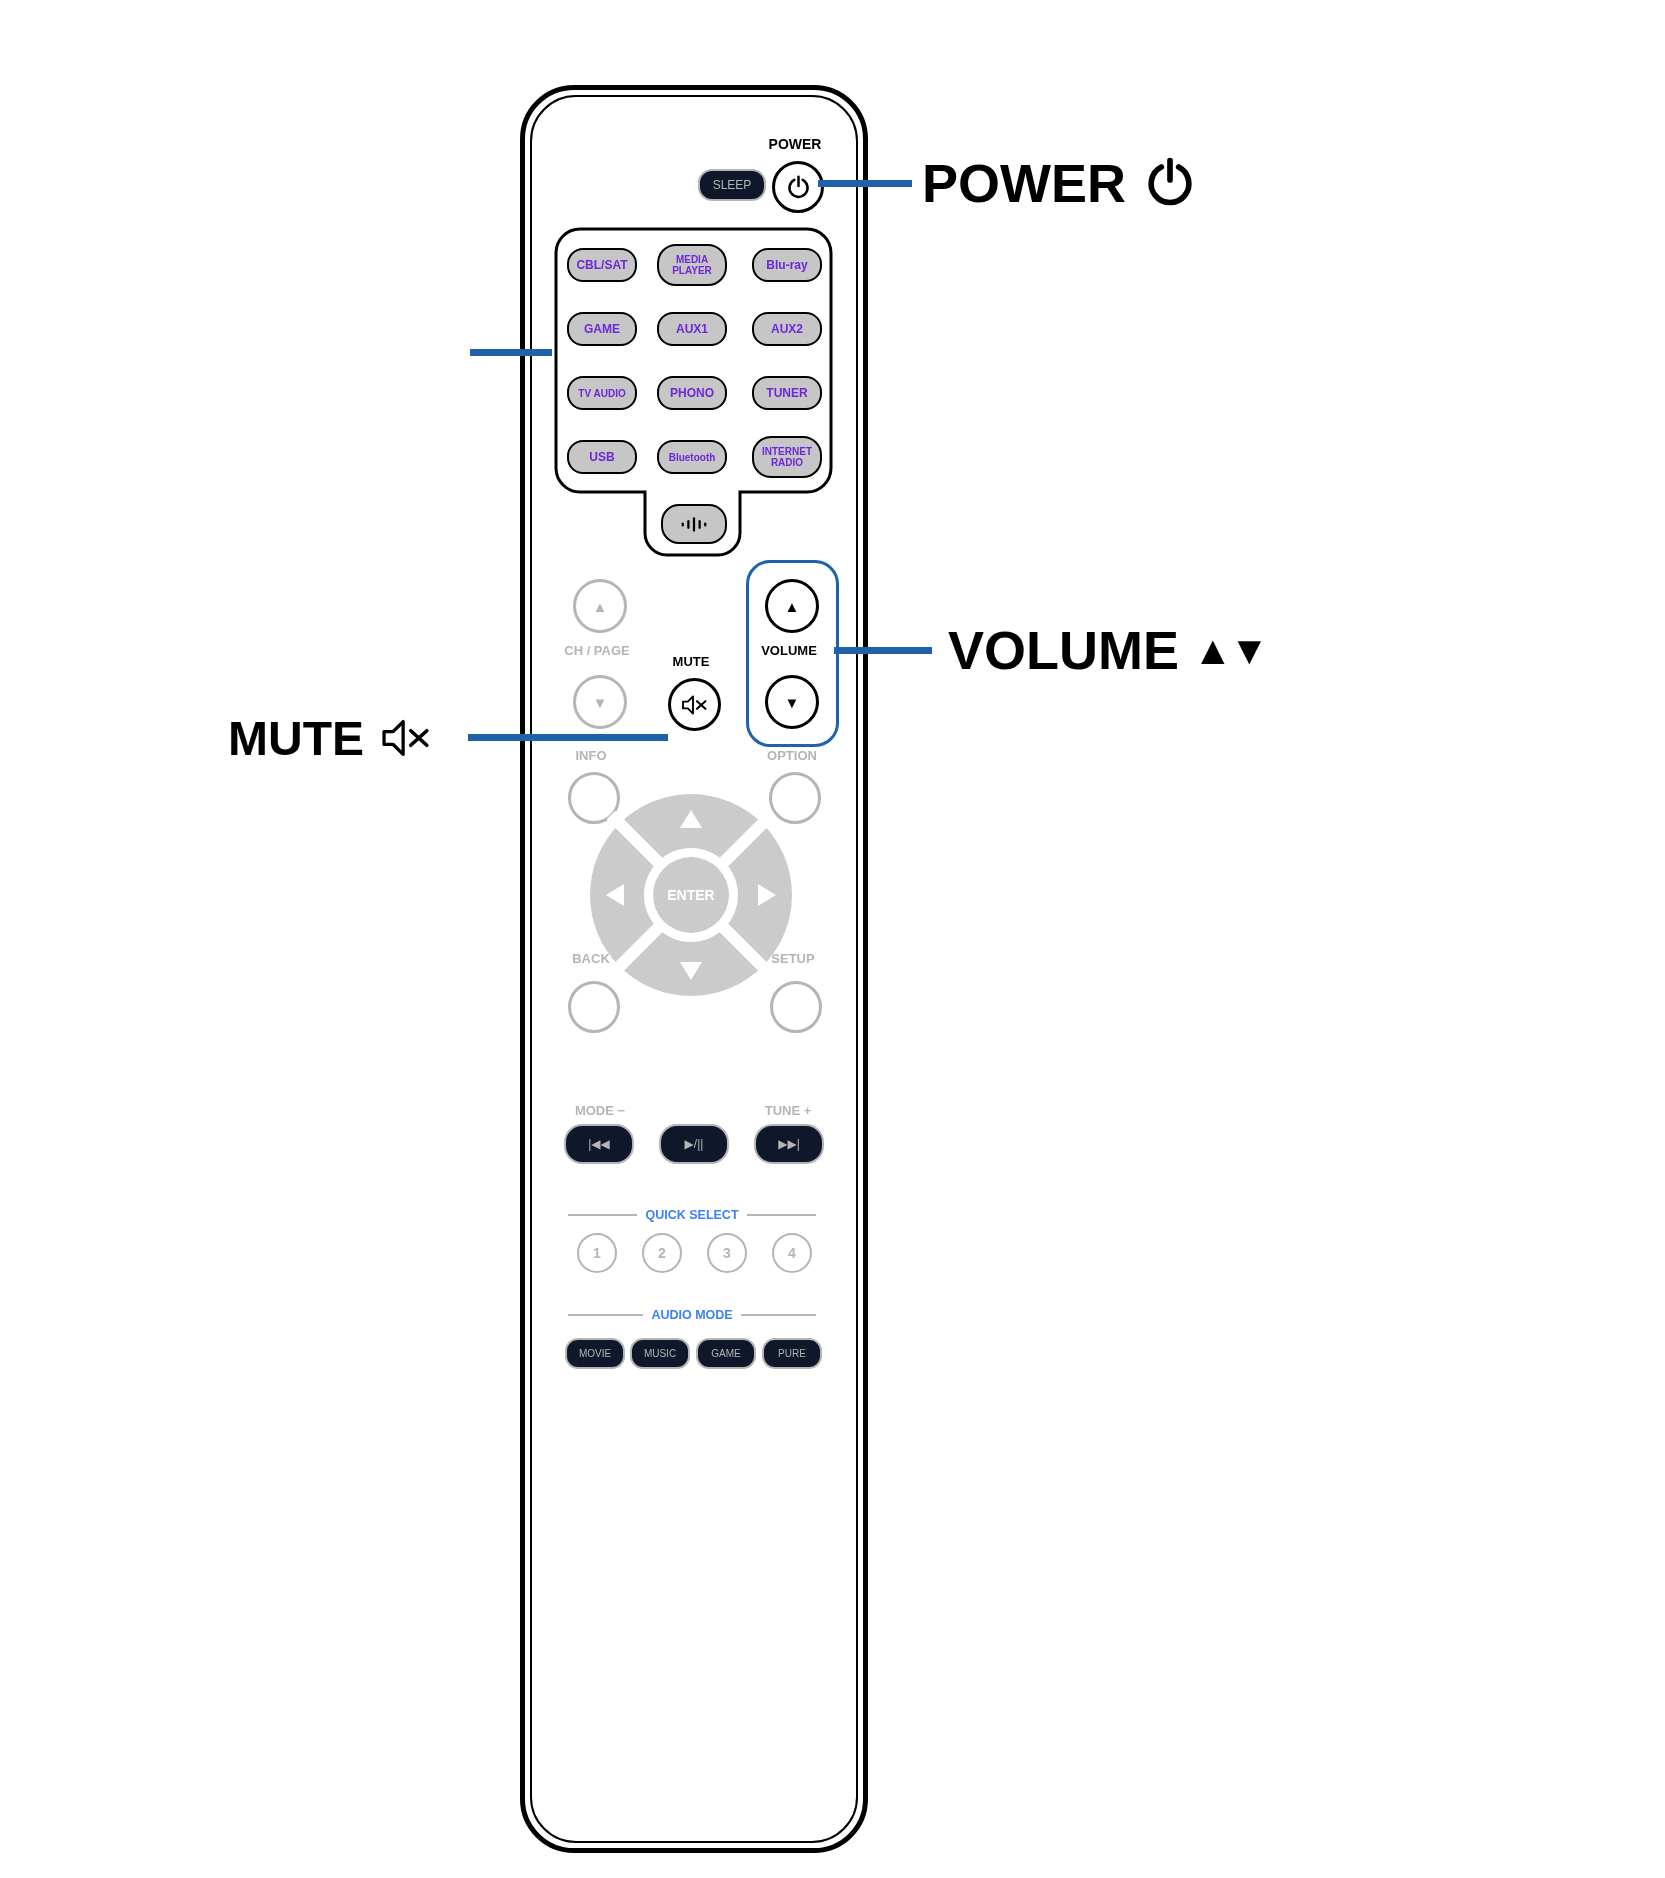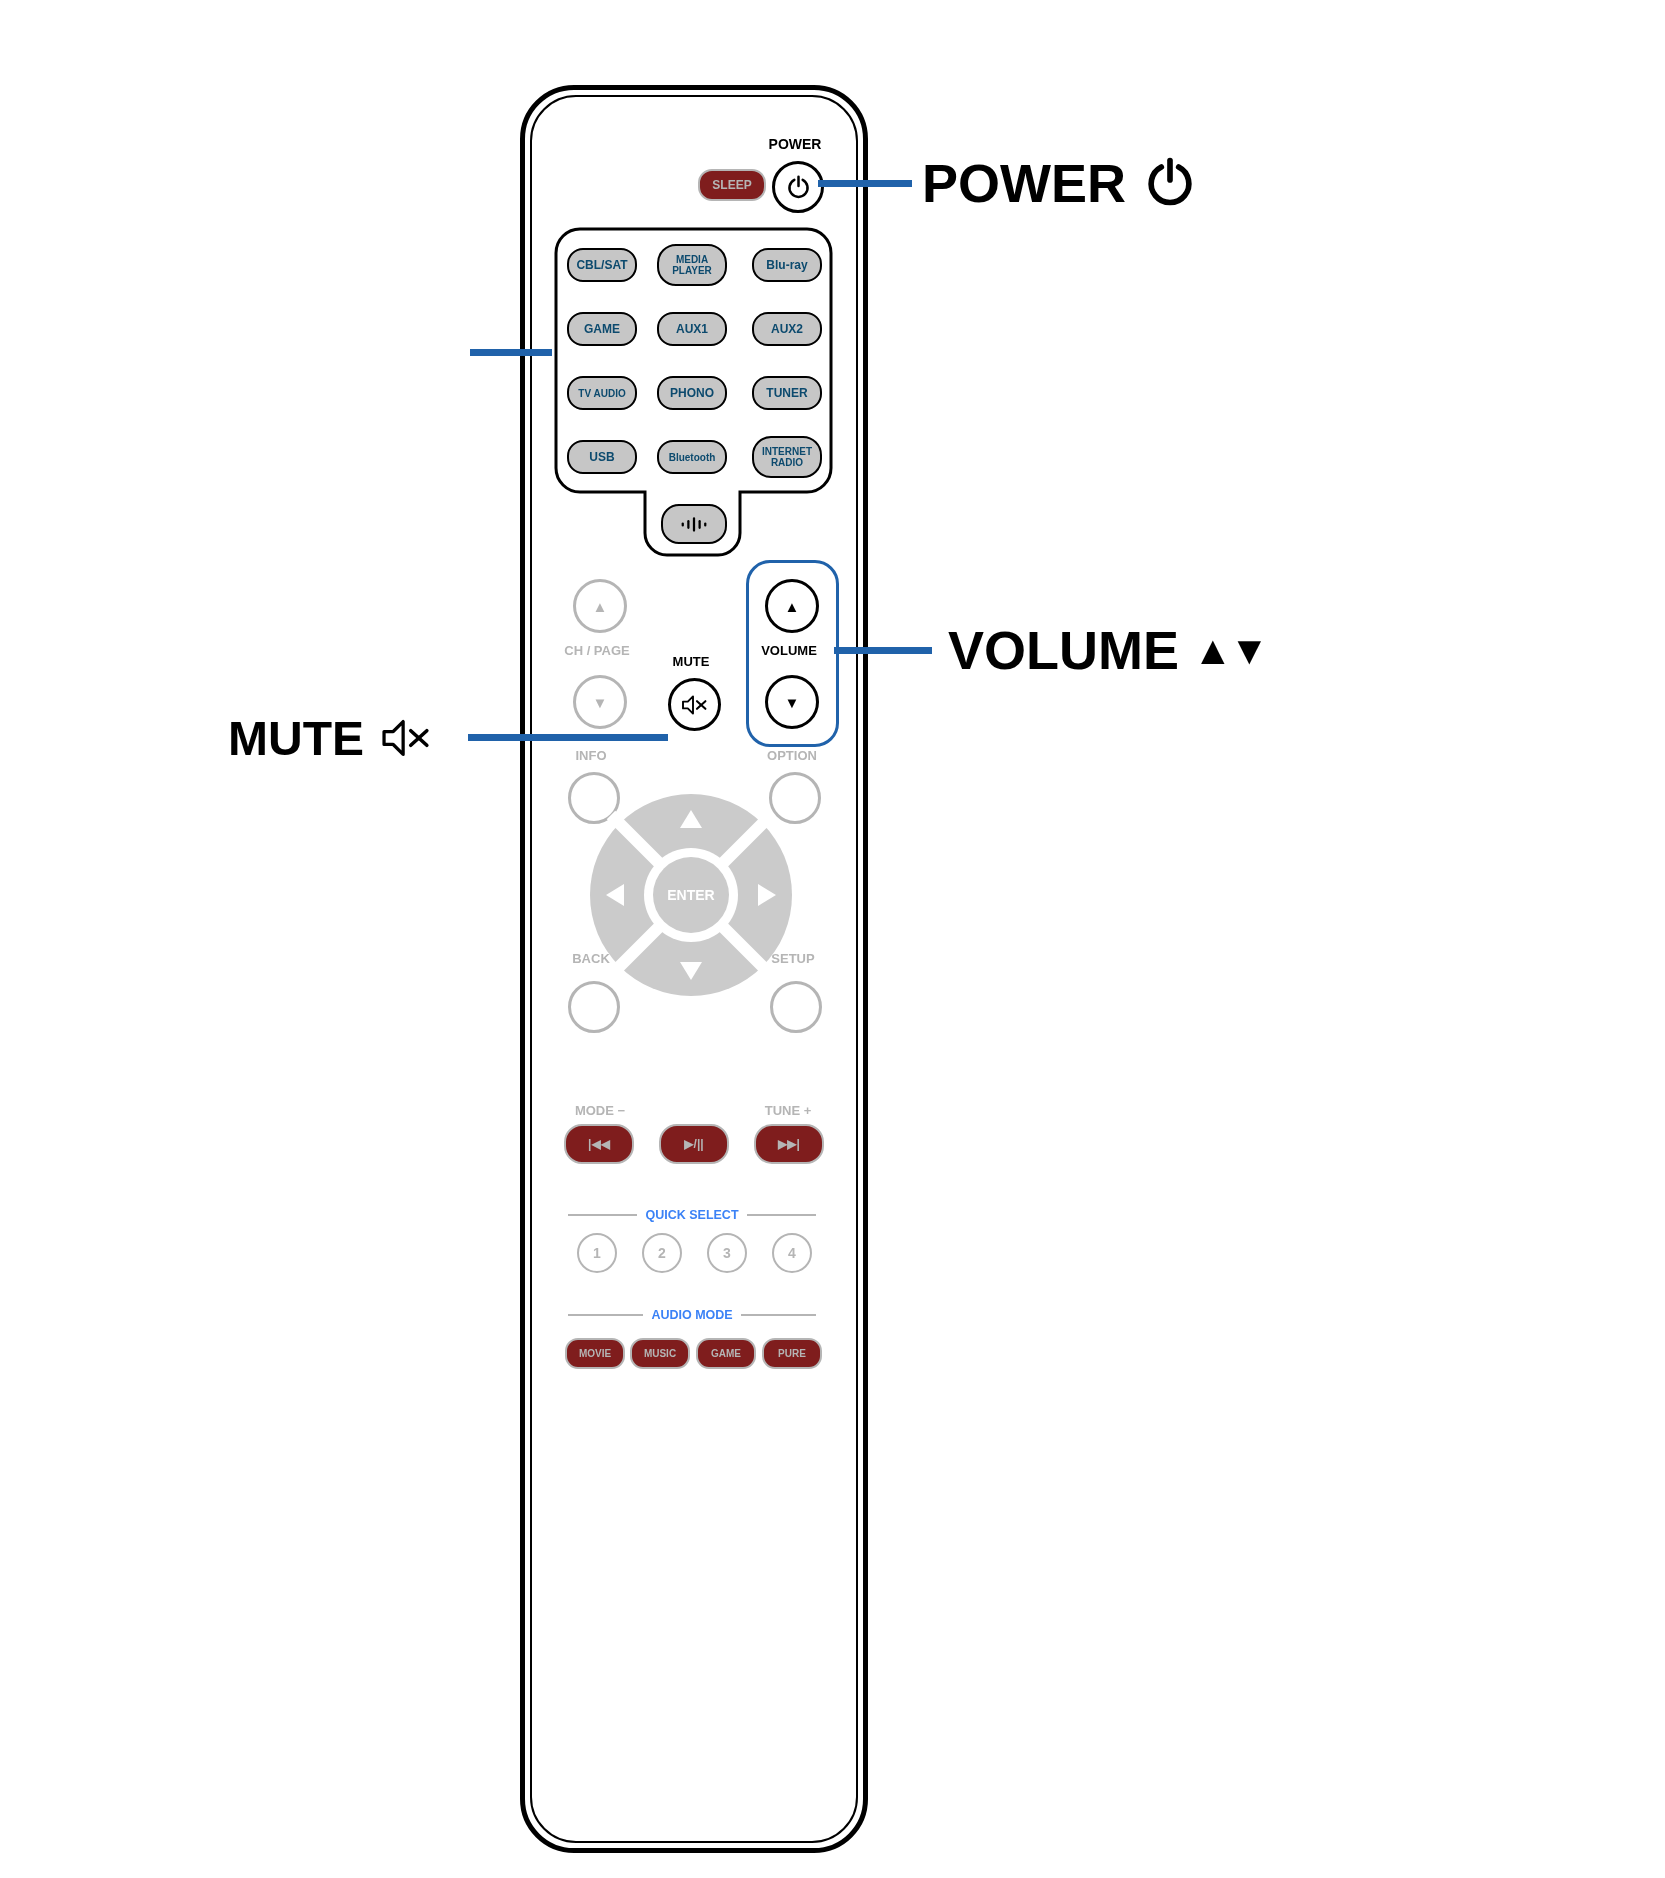--- a/index.html
+++ b/index.html
@@ -5,34 +5,34 @@
   html,body{margin:0;padding:0}
   body{width:1665px;height:1878px;position:relative;background:#fff;
        font-family:"Liberation Sans",sans-serif;overflow:hidden}
   .abs{position:absolute}
   .remote{position:absolute;left:520px;top:85px;width:338px;height:1758px;
           border:5px solid #000;border-radius:54px;background:#fff}
   .remote-inner{position:absolute;left:5px;top:5px;right:5px;bottom:5px;
           border:2px solid #000;border-radius:46px;pointer-events:none}
   .pill{position:absolute;display:flex;align-items:center;justify-content:center;
         background:#c6c6c6;border:2.5px solid #000;border-radius:16px;
-        font-weight:bold;font-size:12px;color:#0c4a6e;text-align:center}
+        font-weight:bold;font-size:12px;color:#6d28d9;text-align:center}
   .pill.two-line{white-space:pre-line;font-size:10px;line-height:1.12;border-radius:19px}
   .pill.small{font-size:10px}
   .circ{position:absolute;display:flex;align-items:center;justify-content:center;
         border-radius:50%;background:#fff;font-weight:bold}
   .circ.black{border:3px solid #000;color:#000}
   .circ.gray{border:3px solid #b5b5b5;color:#b5b5b5}
   .arrow{font-size:15px;line-height:1}
   .lbl{position:absolute;text-align:center;font-weight:bold;font-size:13px}
   .lbl.gray{color:#b5b5b5}
   .lbl.black{color:#000}
   .gray-pill{position:absolute;display:flex;align-items:center;justify-content:center;
-        background:#7f1d1d;border:2.5px solid #b5b5b5;border-radius:18px;
-        color:#b5b5b5;font-weight:bold;font-size:12px}
+        background:#0f172a;border:2.5px solid #b5b5b5;border-radius:18px;
+        color:#b5b5b5;font-weight:normal;font-size:12px}
   .section-head{position:absolute;display:flex;align-items:center;
         color:#3b82f6;font-weight:bold;font-size:12.5px}
   .section-head .line{flex:1;height:2.5px;background:#b5b5b5}
   .section-head .txt{margin:0 8px;white-space:nowrap}
   .vol-frame{position:absolute;border:3.5px solid #2062aa;border-radius:24px}
   .hline{position:absolute;background:#2062aa;height:7px}
   .callout-text{position:absolute;display:flex;align-items:center;
         font-weight:bold;color:#000;white-space:nowrap}
   .input-callout{position:absolute;text-align:center;font-weight:bold;
         font-size:48px;line-height:1.2;color:#000}

